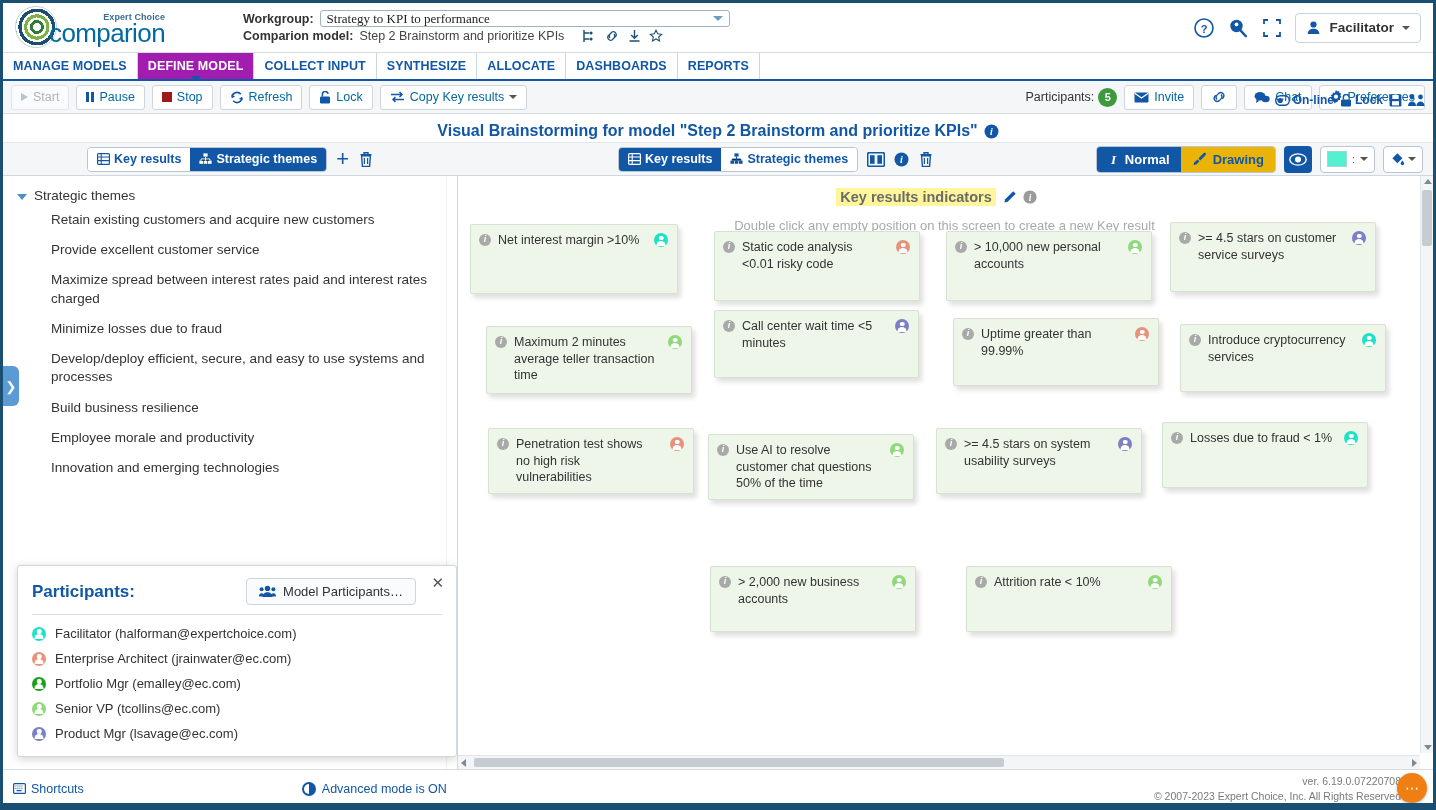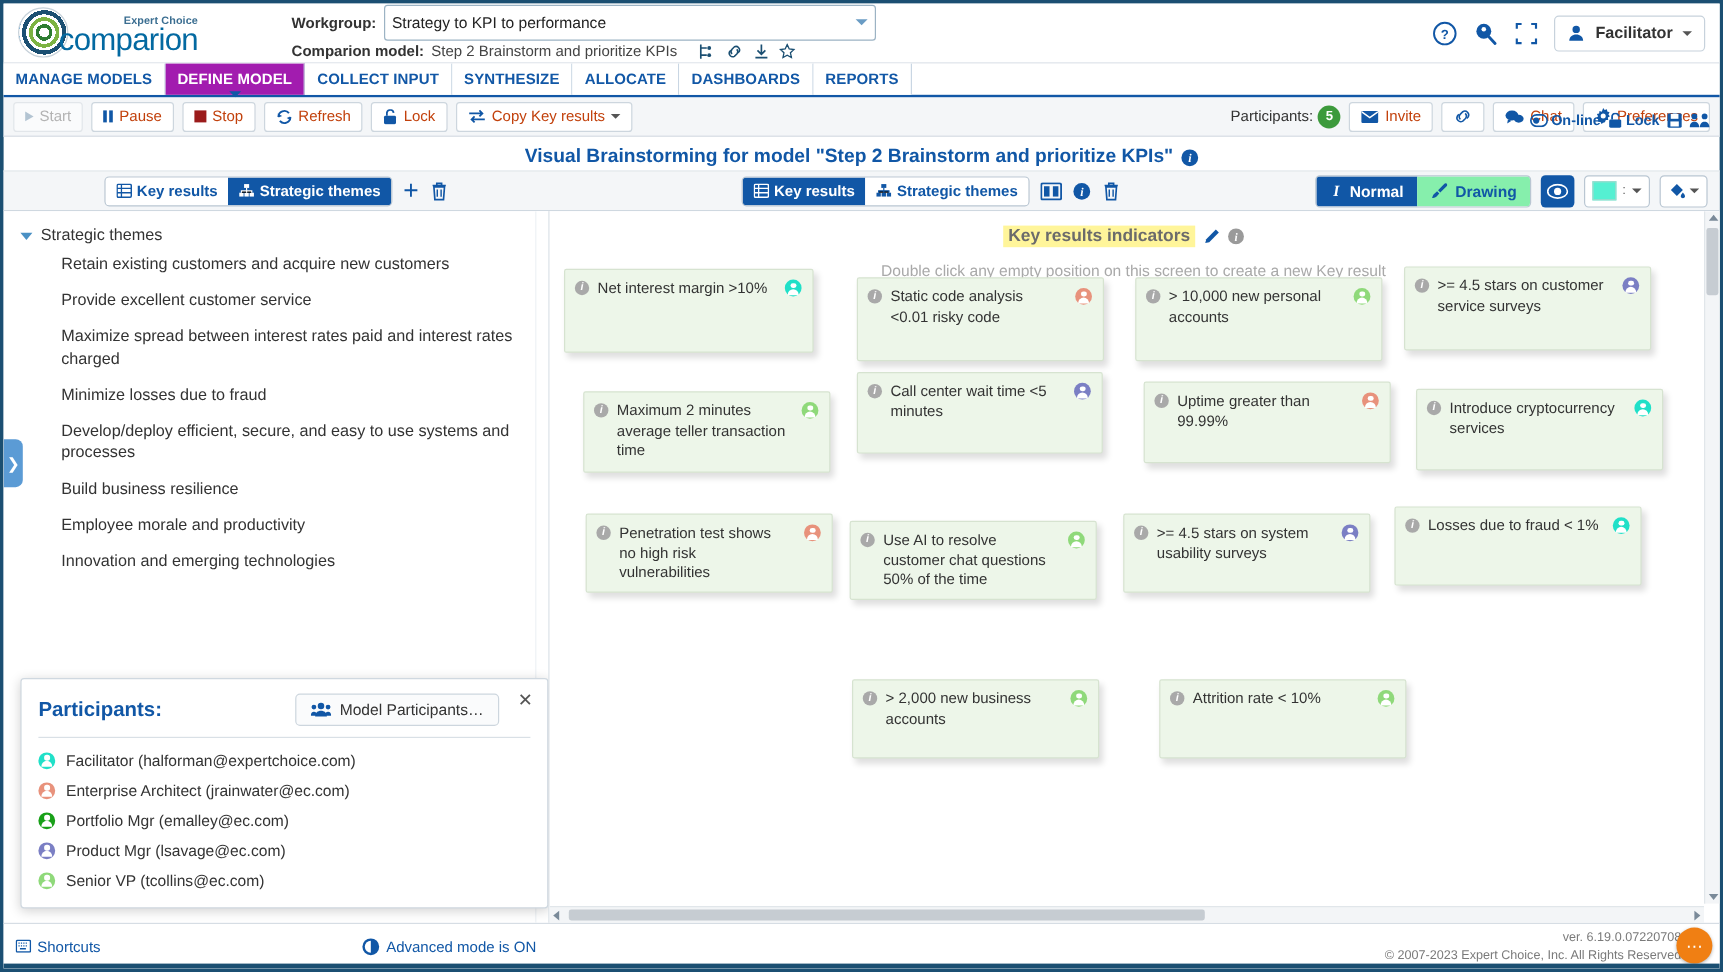--- a/index.html
+++ b/index.html
@@ -39,25 +39,25 @@
     margin-bottom:1px;
   }
   .logo-text { margin-left:-8px; line-height:1; padding-bottom:3px;}
   .logo-small { font-size:9px; color:#3b6e91; font-weight:bold; letter-spacing:.1px; display:block; margin-left:2px;}
   .logo-big { font-size:26px; color:#0369a1; letter-spacing:-.6px; display:block; margin-top:-2px;}
 
   .wg { flex:1; padding-left:40px; }
   .wg-row { display:flex; align-items:center; margin-bottom:2px;}
   .wg-label { font-weight:bold; color:#333; font-size:12.5px; margin-right:6px; }
   .wg-select {
-    width:410px; height:30px;
+    width:410px; height:17px;
     border:1px solid #9cb3c4; border-radius:3px;
     background:#fff;
     display:flex; align-items:center; justify-content:space-between;
-    padding:0 6px; font-size:13px; color:#222;
+    padding:0 6px; font-size:13px; color:#222;font-family:Liberation Serif, serif;
   }
   .caret-d { width:0;height:0;border-left:5px solid transparent;border-right:5px solid transparent;border-top:5px solid #6a9cc4; }
   .wg-model { color:#444; font-size:12.5px; }
   .wg-icons { margin-left:18px; display:flex; gap:8px; color:#1b4f72; font-size:14px; align-items:center;}
 
   .hdr-right { display:flex; align-items:center; gap:12px; padding-right:12px; }
   .hi { color:#1b4f72; display:flex; align-items:center; justify-content:center; }
   .user-pill {
     display:flex; align-items:center; gap:8px;
     border:1px solid #c7d2dc; border-radius:4px;
@@ -90,21 +90,21 @@
   
   .toolbar {
     height:33px; flex:0 0 33px;
     display:flex; align-items:center; gap:7px;
     padding:0 8px;
     background:#f4f6f8; border-bottom:1px solid #d6dde4;
   }
   .tbtn {
     height:25px; border:1px solid #cdd6de; border-radius:3px;
     background:#fff; display:flex; align-items:center; gap:5px;
-    padding:0 9px; font-size:12.5px; color:#c2410c;
+    padding:0 9px; font-size:12.5px; color:#0369a1;
   }
   .tbtn.disabled { color:#b3b3b3; border-color:#e2e6ea; background:#fafbfc; }
   .tb-right { margin-left:auto; display:flex; align-items:center; gap:7px; }
   .part-label { font-size:12.5px; color:#333; }
   .count-badge {
     width:19px;height:19px;border-radius:50%;
     background:#3c9a3c; color:#fff; font-size:11px; font-weight:bold;
     display:inline-flex;align-items:center;justify-content:center; margin-left:5px;
   }
   .tri-right { width:0;height:0;border-top:4px solid transparent;border-bottom:4px solid transparent;border-left:7px solid #b3c4d2;}
@@ -125,21 +125,21 @@
   
   .subbar { flex:0 0 34px; display:flex; align-items:center; background:#f4f6f8; border-top:1px solid #e3e8ec; border-bottom:1px solid #cfd8e0;}
   .subbar-l { width:455px; display:flex; align-items:center; justify-content:center; gap:9px; }
   .subbar-r { flex:1; display:flex; align-items:center; padding-left:160px; gap:9px;}
   .seg { display:flex; border:1px solid #b9c6d2; border-radius:4px; overflow:hidden; height:25px;}
   .seg > div { display:flex; align-items:center; gap:4px; padding:0 9px; font-size:12.5px; font-weight:bold; color:#1157a6; background:#fff;}
   .seg > div.on { background:#1157a6; color:#fff; }
   .plus { font-size:22px; color:#1157a6; line-height:1; font-weight:300;}
   .subbar-far { margin-left:auto; display:flex; align-items:center; gap:8px; padding-right:10px;}
   .pill2 { display:flex; border:1px solid #b9c6d2; border-radius:4px; overflow:hidden; height:27px;}
-  .pill2 > div { display:flex; align-items:center; gap:6px; padding:0 11px; font-size:13px; font-weight:bold; color:#1157a6; background:#86efac;}
+  .pill2 > div { display:flex; align-items:center; gap:6px; padding:0 11px; font-size:13px; font-weight:bold; color:#1157a6; background:#eab308;}
   .pill2 > div.on { background:#1157a6; color:#fff; }
   .eye-btn { width:28px;height:27px;border-radius:4px;background:#1157a6;display:flex;align-items:center;justify-content:center;}
   .color-btn { height:27px;border:1px solid #b9c6d2;border-radius:4px;background:#fff;display:flex;align-items:center;gap:5px;padding:0 6px;}
   .swatch { width:20px;height:16px;background:#55f0d2;border:1px solid #9fd9cd;}
   .fill-btn { height:27px;border:1px solid #b9c6d2;border-radius:4px;background:#fff;display:flex;align-items:center;gap:3px;padding:0 6px;}
 
   
   .split { flex:1; display:flex; min-height:0; position:relative; }
 
   .left-pane {
@@ -651,26 +651,26 @@
         </div>
         <div class="pp-item">
           <span class="avatar" style="background:#e8927c"></span>
           <span>Enterprise Architect (jrainwater@ec.com)</span>
         </div>
         <div class="pp-item">
           <span class="avatar" style="background:#18a018"></span>
           <span>Portfolio Mgr (emalley@ec.com)</span>
         </div>
         <div class="pp-item">
+          <span class="avatar" style="background:#8fd97a"></span>
+          <span>Senior VP (tcollins@ec.com)</span>
+        </div>
+        <div class="pp-item">
           <span class="avatar" style="background:#7b7fc4"></span>
           <span>Product Mgr (lsavage@ec.com)</span>
-        </div>
-        <div class="pp-item">
-          <span class="avatar" style="background:#8fd97a"></span>
-          <span>Senior VP (tcollins@ec.com)</span>
         </div>
       </div>
     </div>
 
     <div class="canvas">
       <div class="canvas-inner">
 
         <div class="kri-wrap">
           <span class="kri">
             <span class="kri-text">Key results indicators</span>

